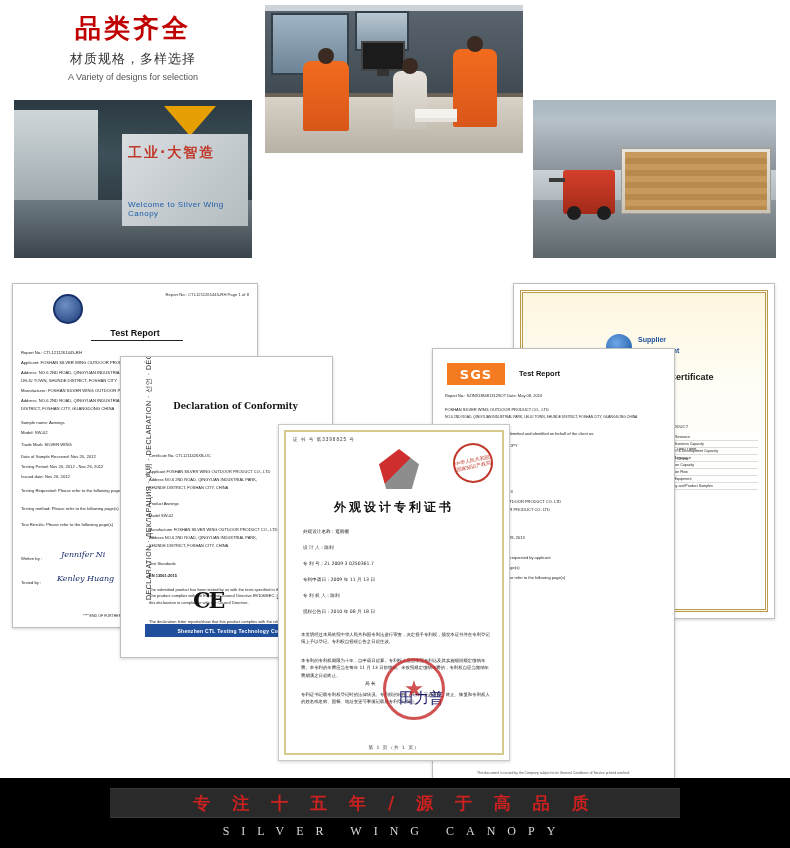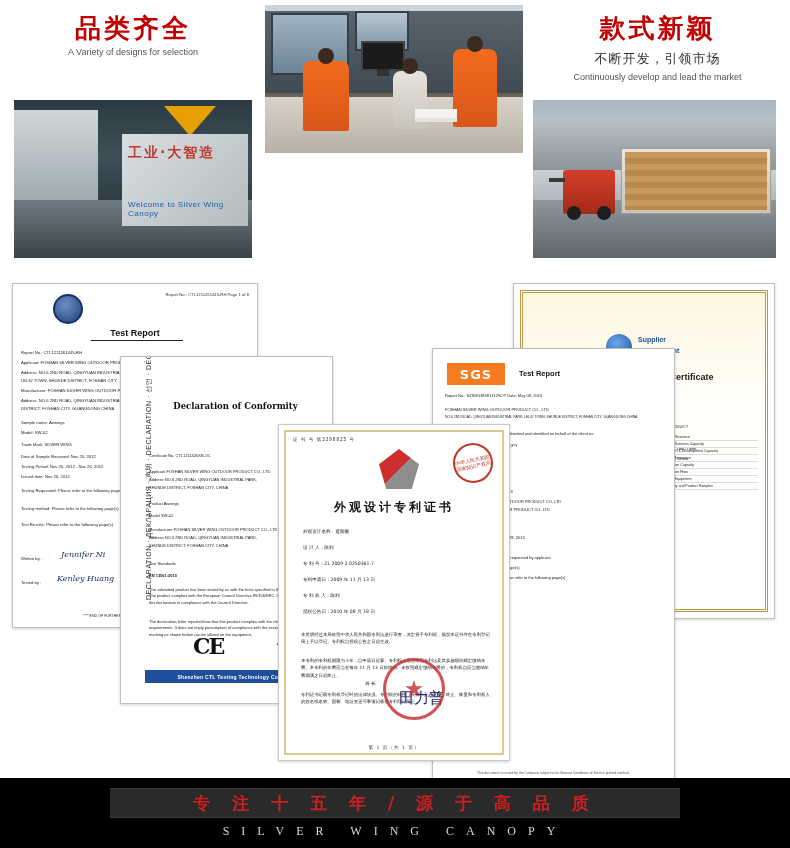--- a/index.html
+++ b/index.html
@@ -191,21 +191,21 @@
     position:absolute; left:40px; top:10px; width:30px; height:30px; border-radius:50%;
     background:radial-gradient(circle at 40% 35%, #6d8fc4, #1d3d7a);
     border:2px solid #17306b;
   }
   #doc-test1 .d-title { position:absolute; left:0; right:0; top:44px; font-size:9px; }
   #doc-test1 .t-underline { position:absolute; left:78px; top:56px; width:92px; height:1px; background:#222; }
   #doc-test1 .field { position:absolute; left:8px; font-size:4.2px; color:#222; white-space:nowrap; }
   #doc-test1 .sig { position:absolute; font-family:"DejaVu Serif",serif; font-style:italic; color:#1a2d6b; font-size:8px; }
 
   
-  #doc-conf { left: 120px; top: 356px; width: 213px; height: 348px; }
+  #doc-conf { left: 120px; top: 356px; width: 213px; height: 302px; }
   #doc-conf .side-text {
     position:absolute; left:-92px; top:118px; width:240px;
     transform: rotate(-90deg);
     font-size:7px; letter-spacing:.5px; color:#333; white-space:nowrap;
   }
   #doc-conf .d-title { position:absolute; left:26px; right:8px; top:44px; font-size:8.5px; font-family:"DejaVu Serif",serif; }
   #doc-conf .field { position:absolute; left:28px; font-size:4px; color:#222; white-space:nowrap; }
   #doc-conf .ce {
     position:absolute; left:72px; bottom:44px;
     font-size:22px; font-weight:bold; letter-spacing:-2px; color:#111;
@@ -320,28 +320,24 @@
     font-family:"Liberation Serif", serif;
   }
 </style>
 </head>
 <body>
 
 <div class="page">
 
   <div class="headline" id="hl-left">
     <div class="hl-cn">品类齐全</div>
+    <div class="hl-sub">材质规格，多样选择</div>
     <div class="hl-en">A Variety of designs for selection</div>
   </div>
 
-  <div class="headline" id="hl-right">
-    <div class="hl-cn">款式新颖</div>
-    <div class="hl-sub">不断开发，引领市场</div>
-    <div class="hl-en">Continuously develop and lead the market</div>
-  </div>
 
 
   <div class="photo" id="photo-office">
     <div class="office-bg"></div>
     <div class="ceil-light" style="left:0;width:100%"></div>
     <div class="office-win"></div>
     <div class="office-win2"></div>
     <div class="office-desk2"></div>
     <div class="office-desk"></div>
     <div class="monitor"></div>

